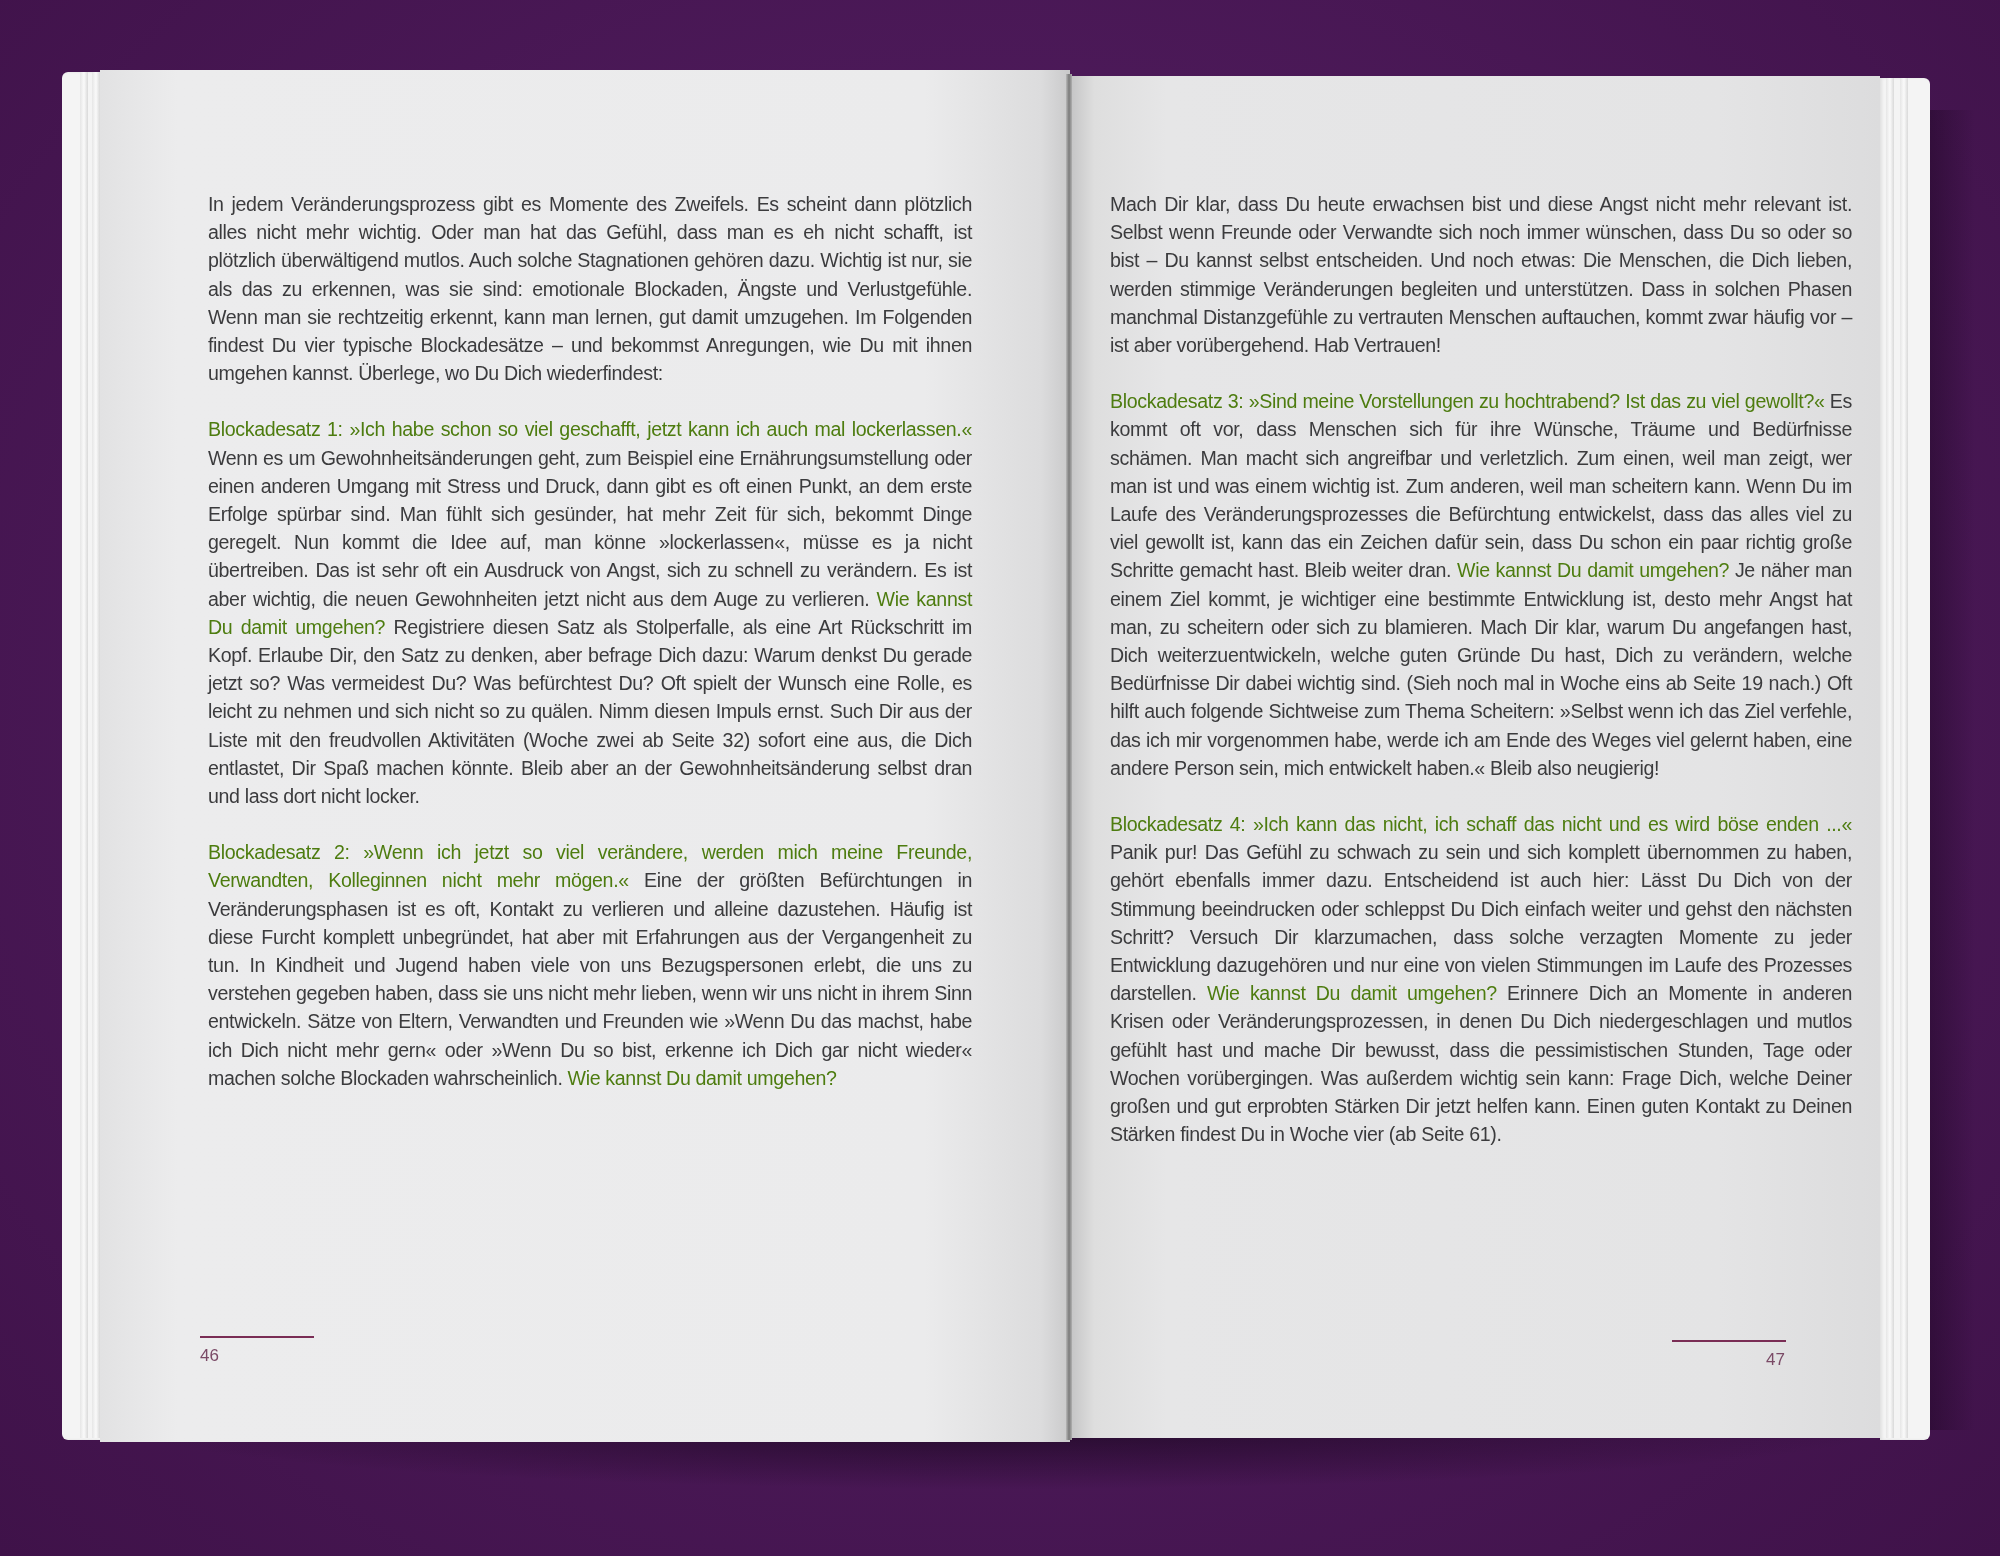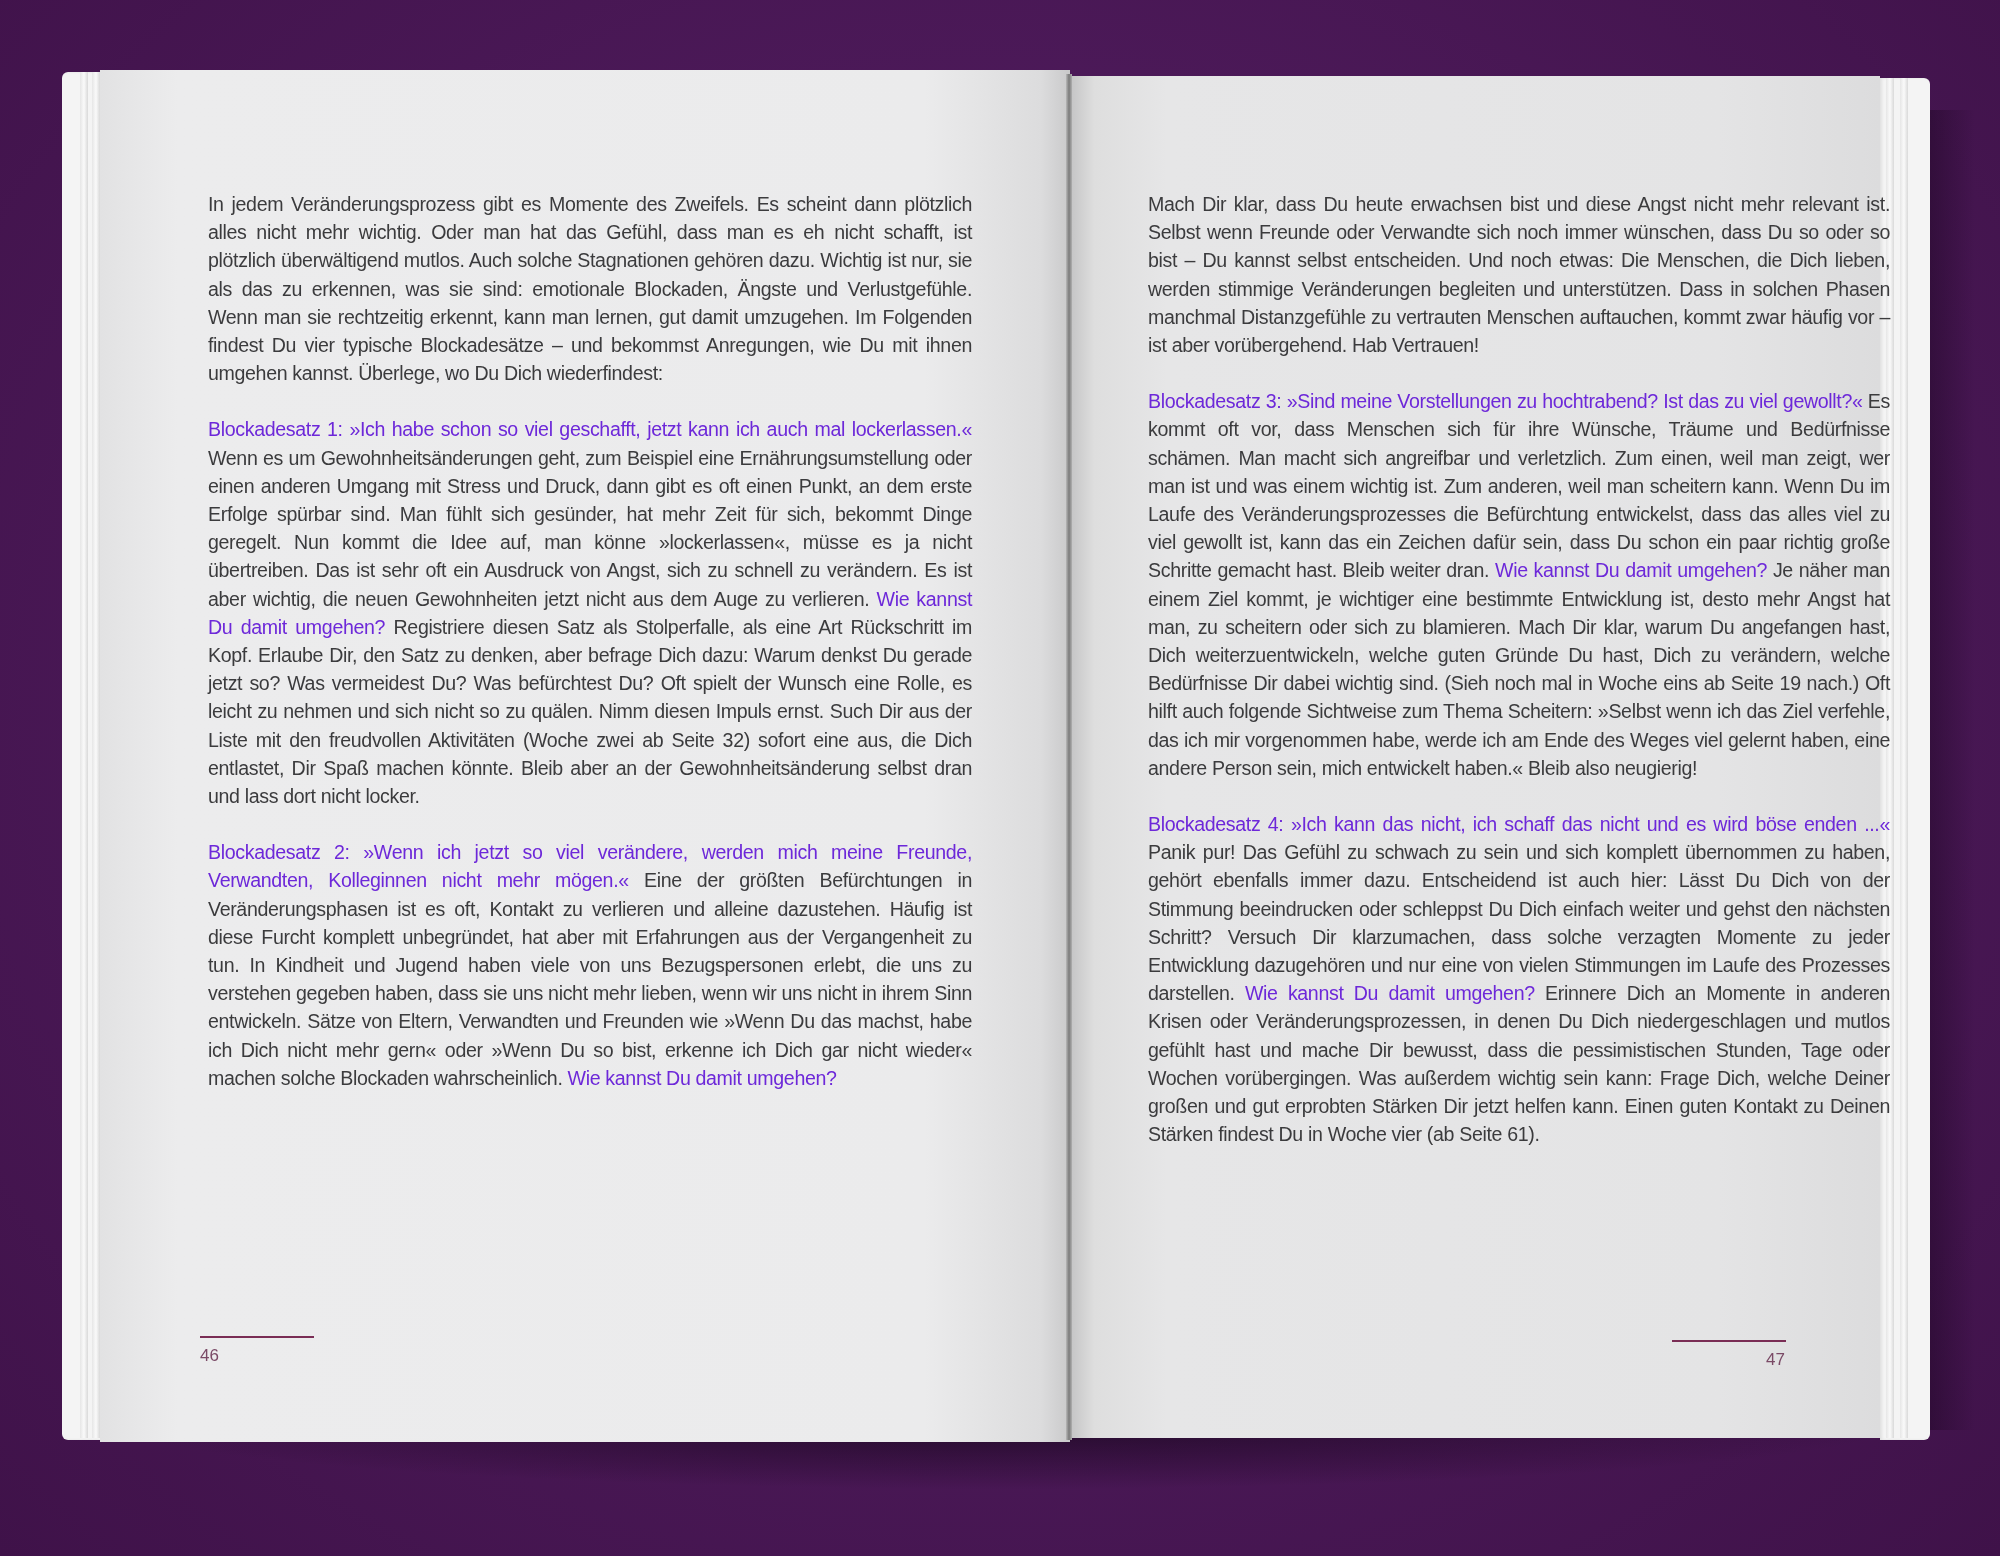--- a/index.html
+++ b/index.html
@@ -40,27 +40,27 @@
     left: 1008px; width: 810px; top: 6px; height: 1362px;
     background: linear-gradient(to right, #c4c4c5 0%, #dedede 3%, #e6e6e7 12%, #e4e4e5 80%, #dcdcdd 100%);
   }
   .gutter {
     position: absolute; left: 1004px; top: 4px; width: 6px; height: 1366px;
     background: linear-gradient(to right, #b8b8b8, #7a7a7a, #b0b0b0);
   }
   .content { position: absolute; color: #3b3b3d; font-size: 19.6px; line-height: 28.2px; letter-spacing: -0.35px; }
   .content p { margin: 0; text-align: justify; }
   .content p + p { margin-top: 28px; }
-  .hl { color: #6d28d9; }
+  .hl { color: #4d7c0f; }
   .heading {
     font-family: "DejaVu Serif", "Liberation Serif", serif;
     color: #6e2145; font-size: 24px; letter-spacing: -0.6px; margin: 0 0 26px 0;
   }
   .left-content { left: 146px; top: 120px; width: 764px; }
-  .right-content { left: 1086px; top: 120px; width: 742px; }
+  .right-content { left: 1048px; top: 120px; width: 742px; }
   .rule { position: absolute; height: 2px; background: #7a2d55; width: 114px; }
   .pagenum { position: absolute; font-size: 17px; color: #7a4a66; }
 </style>
 </head>
 <body>
 
 <div class="book-shadow"></div>
 <div class="book-shadow-right"></div>
 
 <div class="book">

